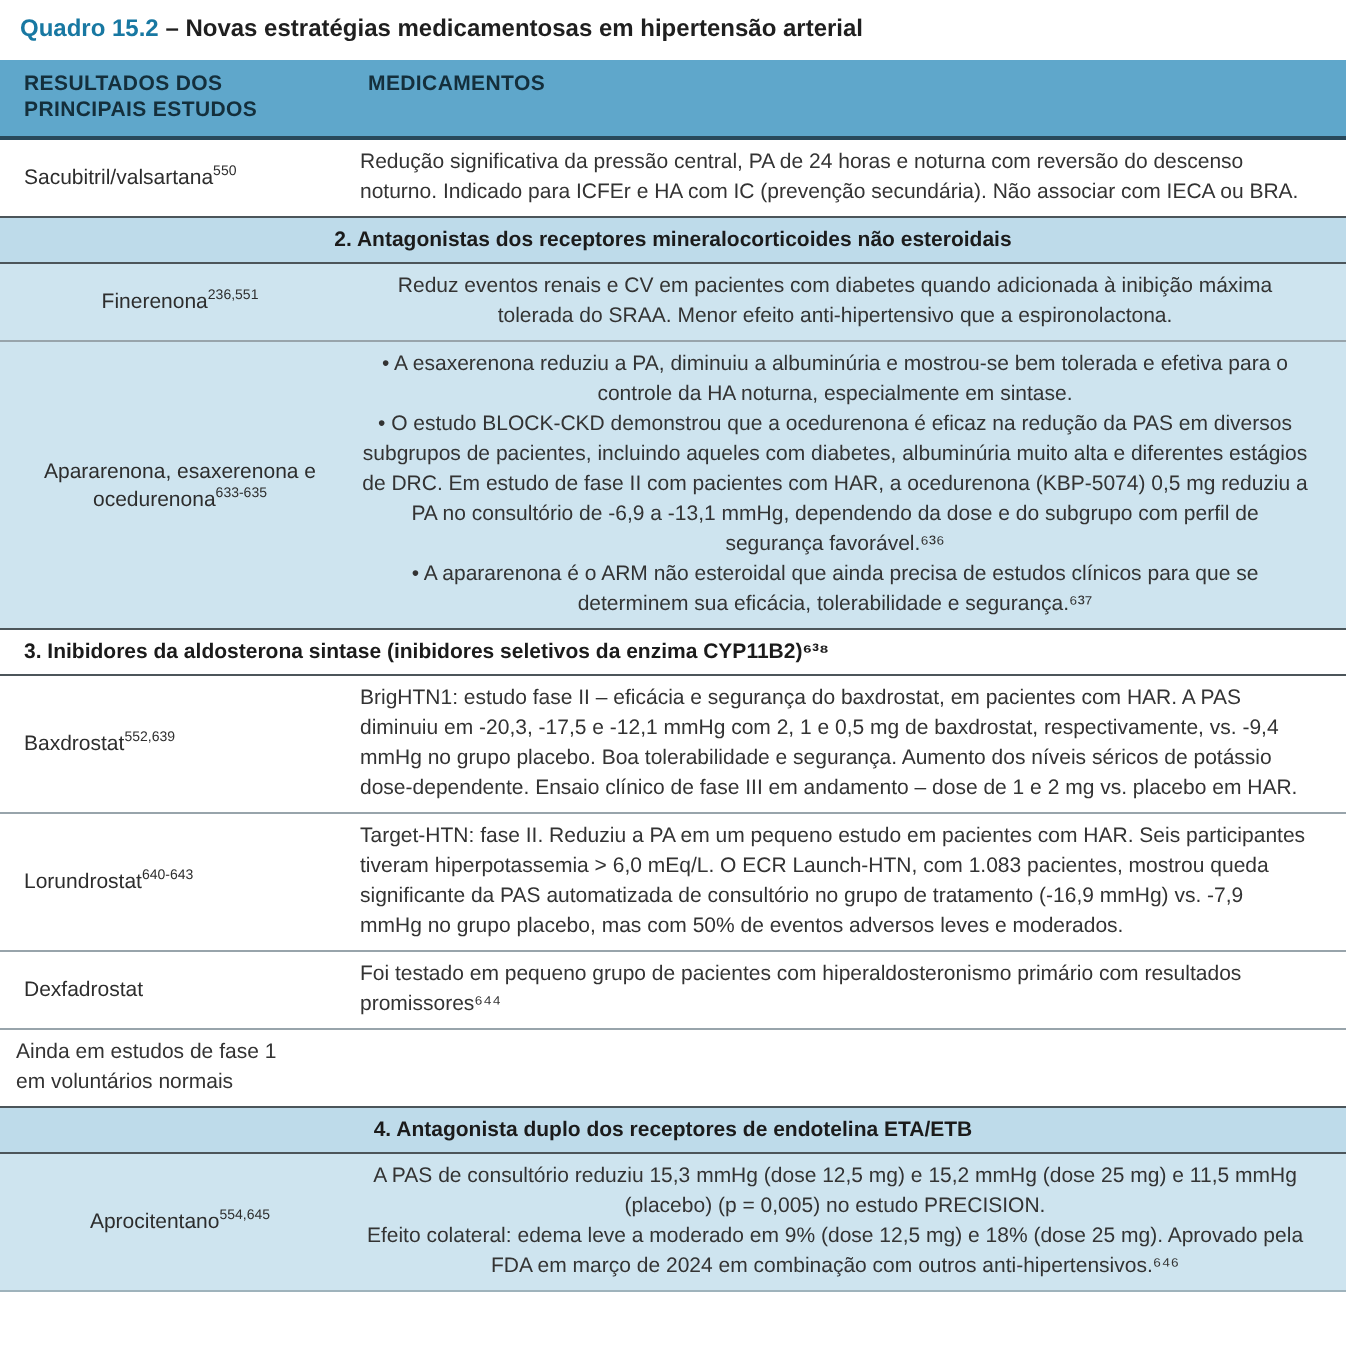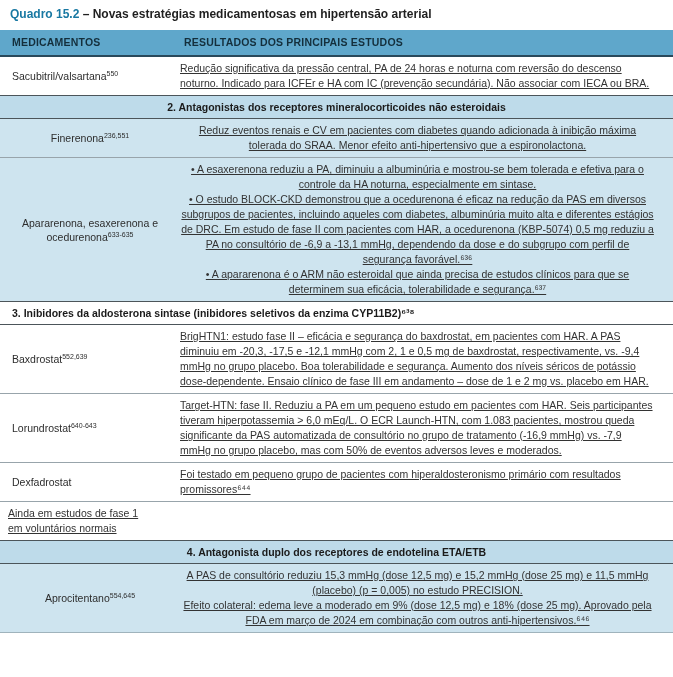--- a/index.html
+++ b/index.html
@@ -35,35 +35,35 @@
   .row{display:grid;grid-template-columns:172px 1fr;align-items:center;}
   .row + .row{border-top:1px solid #98a4ab;}
   .cell-drug{
     font-size:10.5px;color:#2d2d2d;
     padding:4px 4px 4px 12px;line-height:14px;
   }
   .cell-text{
     font-size:10.5px;color:#333333;
     padding:4px 18px 4px 8px;line-height:15px;
   }
-  .cell-text .line{margin:0;text-decoration:underline;}
+  .cell-text .line{margin:0;}
   sup{font-size:7px;line-height:0;vertical-align:super;letter-spacing:0;}
 </style>
 </head>
 <body>
 
 <div class="page-title">
   <span class="title-label">Quadro 15.2</span><span class="title-rest"> – Novas estratégias medicamentosas em hipertensão arterial</span>
 </div>
 
 <div class="quadro-table">
 
   <div class="thead">
+    <div class="th">RESULTADOS DOS PRINCIPAIS ESTUDOS</div>
     <div class="th">MEDICAMENTOS</div>
-    <div class="th">RESULTADOS DOS PRINCIPAIS ESTUDOS</div>
   </div>
 
   <div class="section tone-white">
     <div class="row">
       <div class="cell-drug"><span>Sacubitril/valsartana</span><sup>550</sup></div>
       <div class="cell-text">
         <div class="line">Redução significativa da pressão central, PA de 24 horas e noturna com reversão do descenso noturno. Indicado para ICFEr e HA com IC (prevenção secundária). Não associar com IECA ou BRA.</div>
       </div>
     </div>
   </div>

